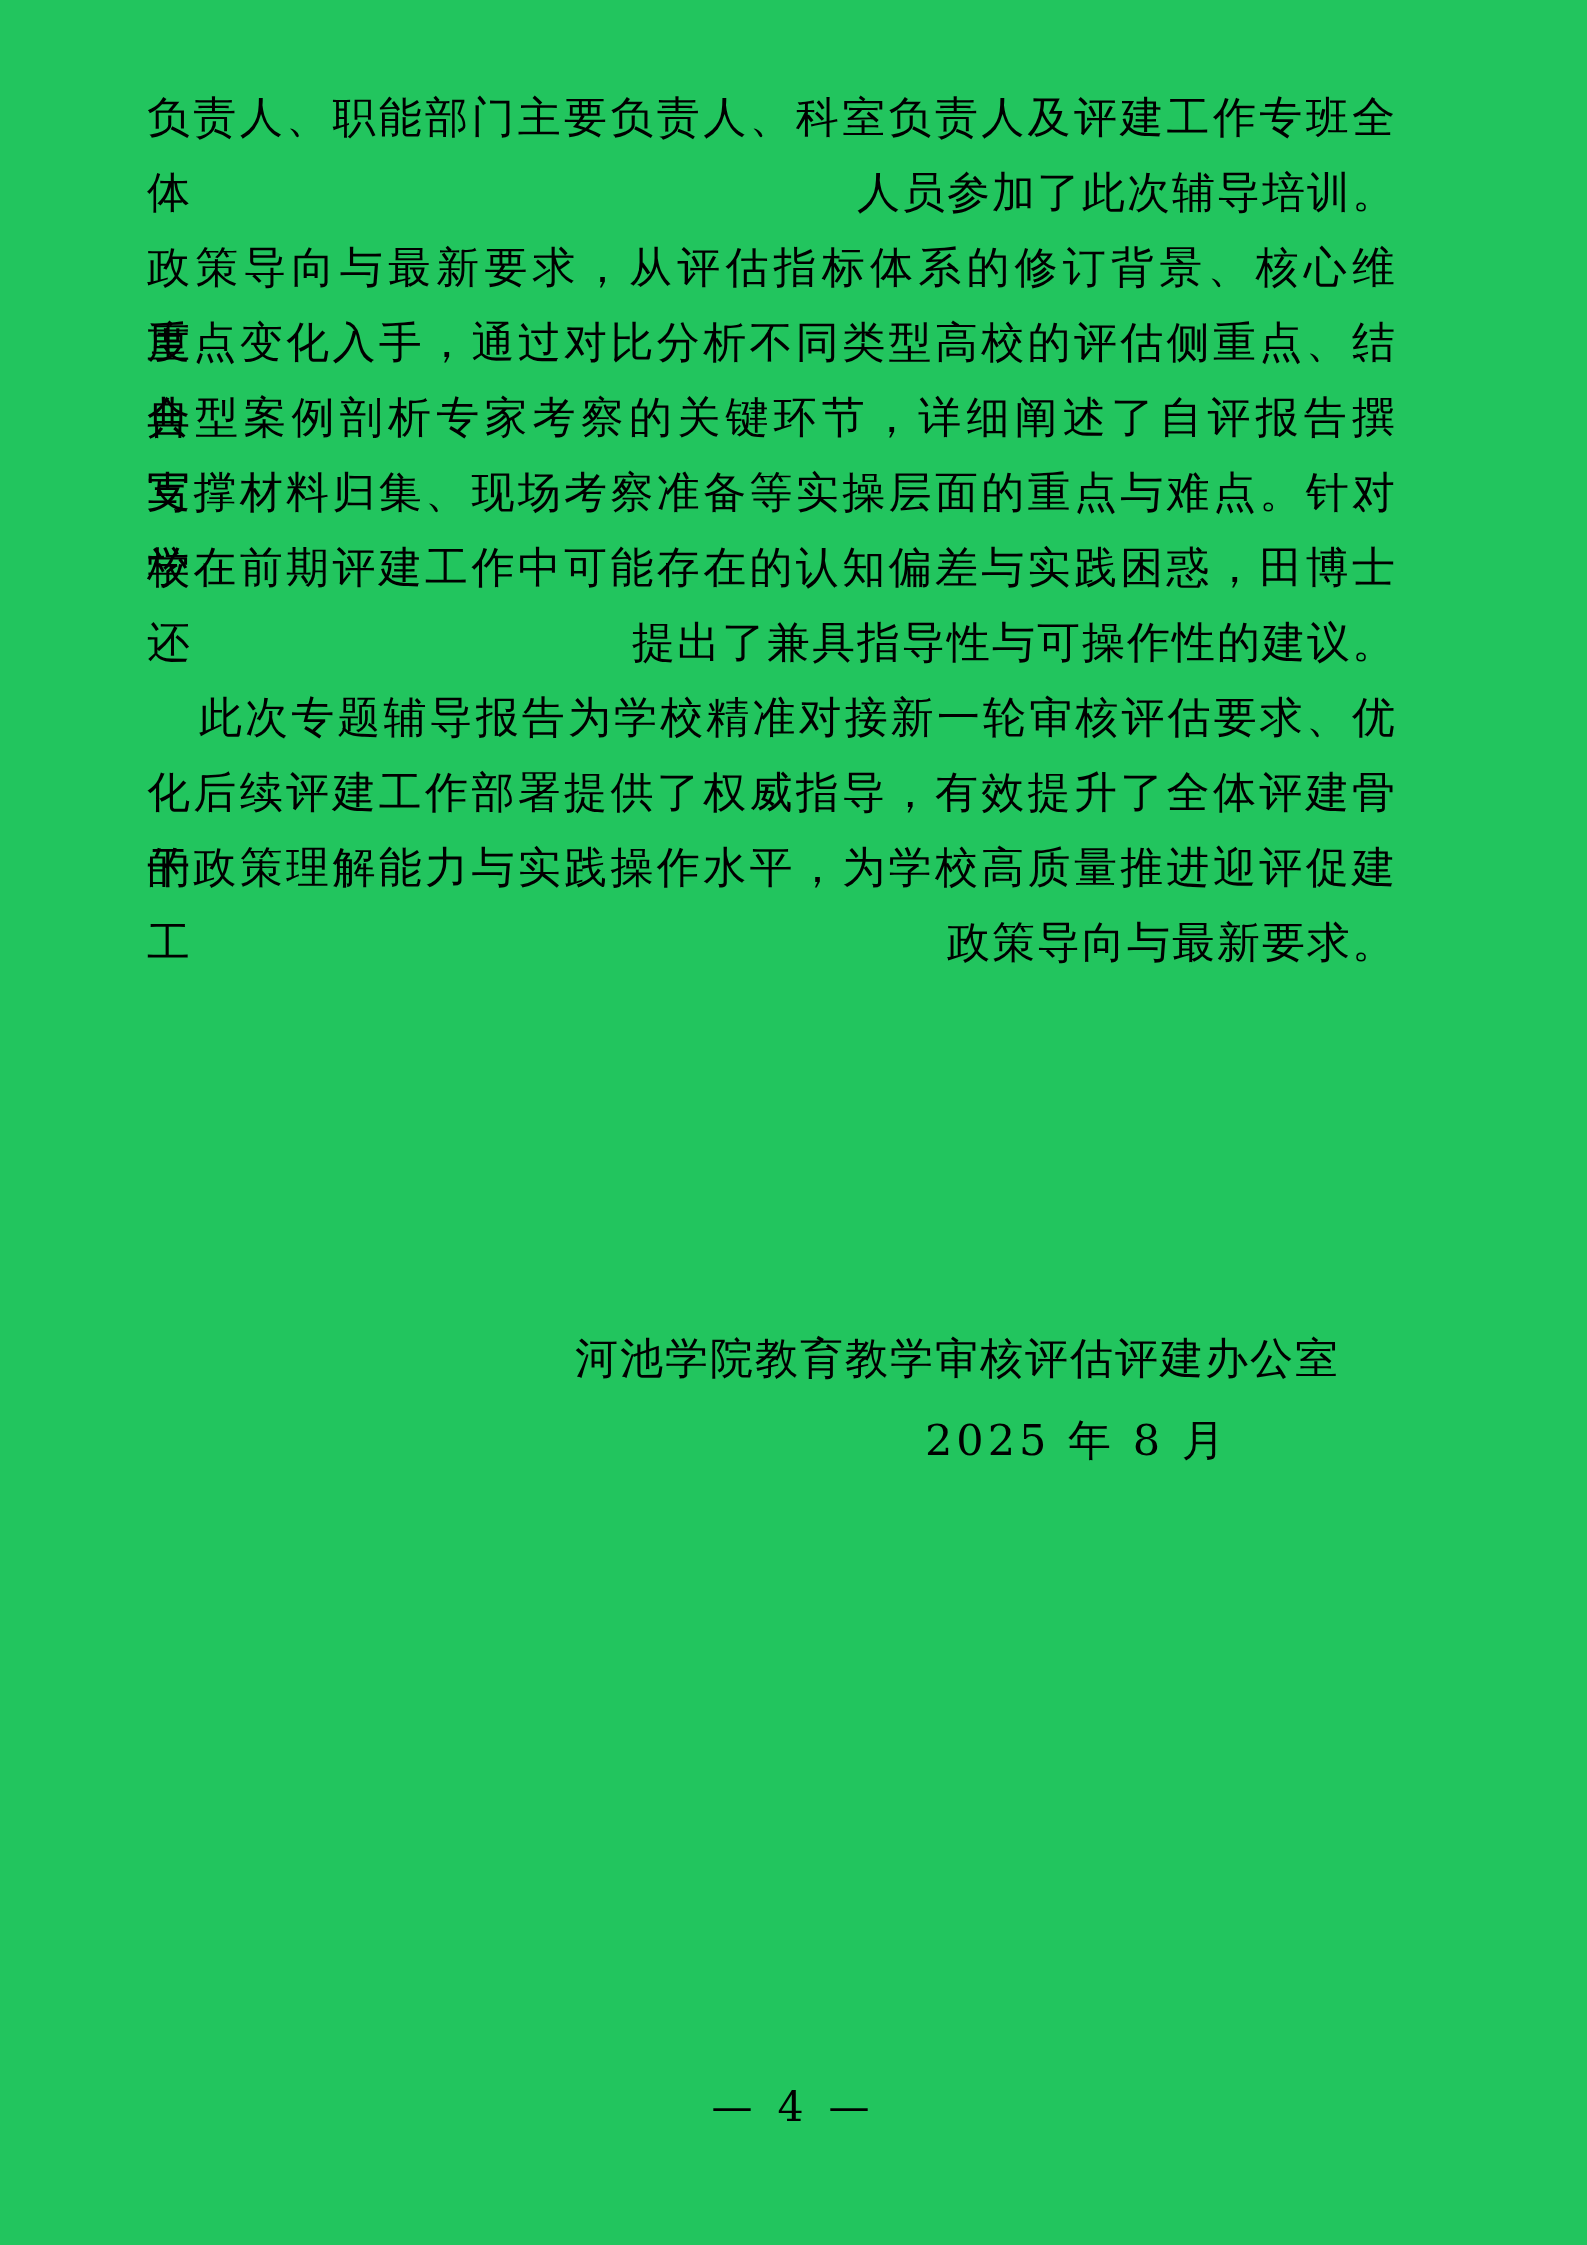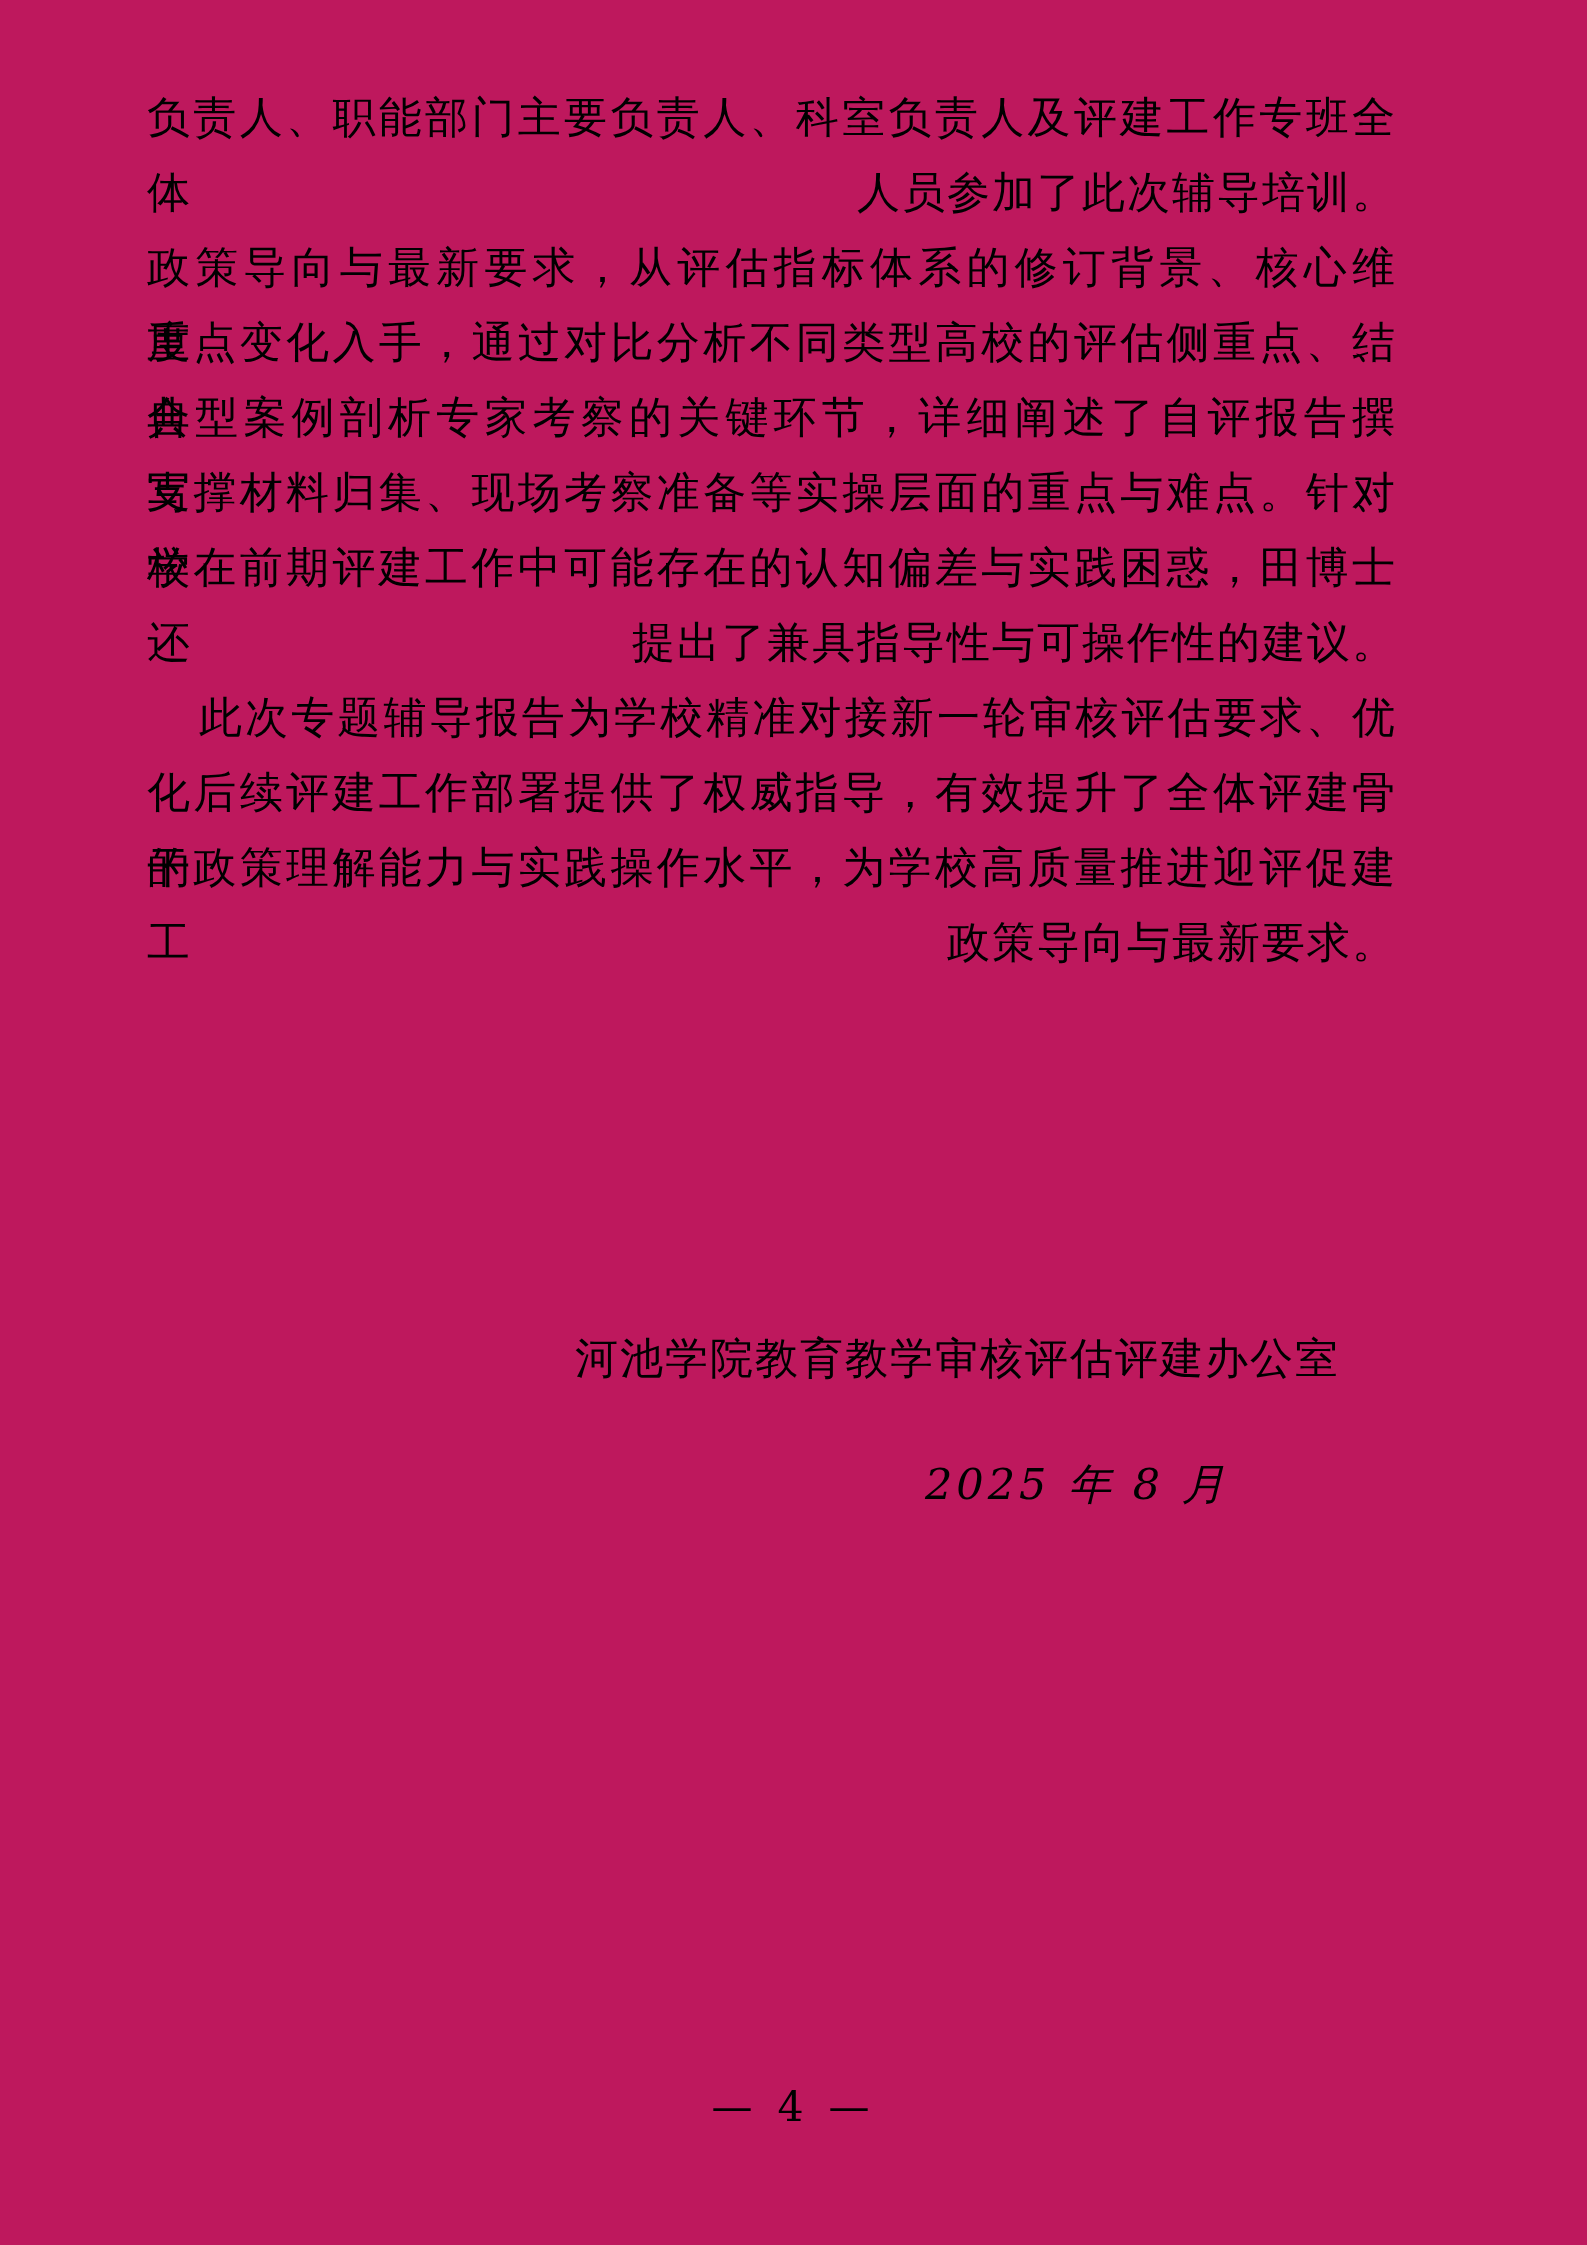--- a/index.html
+++ b/index.html
@@ -4,21 +4,21 @@
 <style>
   html, body {
     margin: 0;
     padding: 0;
     background: #ffffff;
   }
   .page {
     position: relative;
     width: 1587px;
     height: 2245px;
-    background: #be185d;
+    background: #22c55e;
     color: #000000;
     font-family: "DejaVu Serif", "Liberation Serif", serif;
     overflow: hidden;
   }
   .body-text {
     position: absolute;
     left: 147px;
     top: 80px;
     width: 1250px;
     font-size: 43px;
@@ -42,27 +42,26 @@
     position: absolute;
     top: 1332px;
     right: 247px;
     font-size: 43px;
     line-height: 52px;
     letter-spacing: 2px;
     white-space: pre;
   }
   .date {
     position: absolute;
-    top: 1458px;
+    top: 1414px;
     left: 925px;
     font-size: 43px;
     line-height: 52px;
     letter-spacing: 4px;
     white-space: pre;
-    font-style: italic;
   }
   .pagenum {
     position: absolute;
     top: 2083px;
     left: 0;
     width: 1587px;
     text-align: center;
     font-size: 41px;
     line-height: 48px;
     letter-spacing: 6px;

